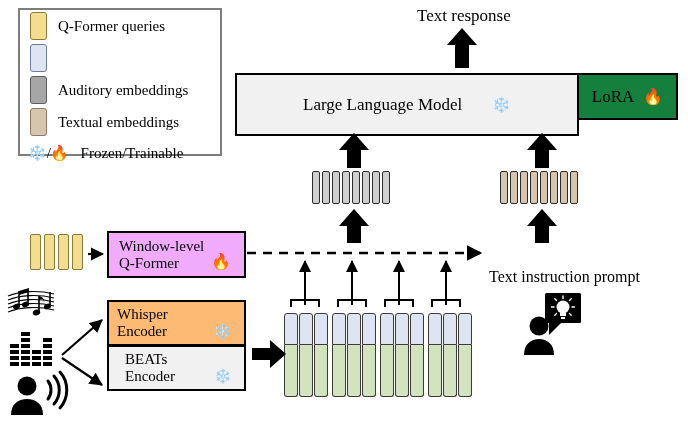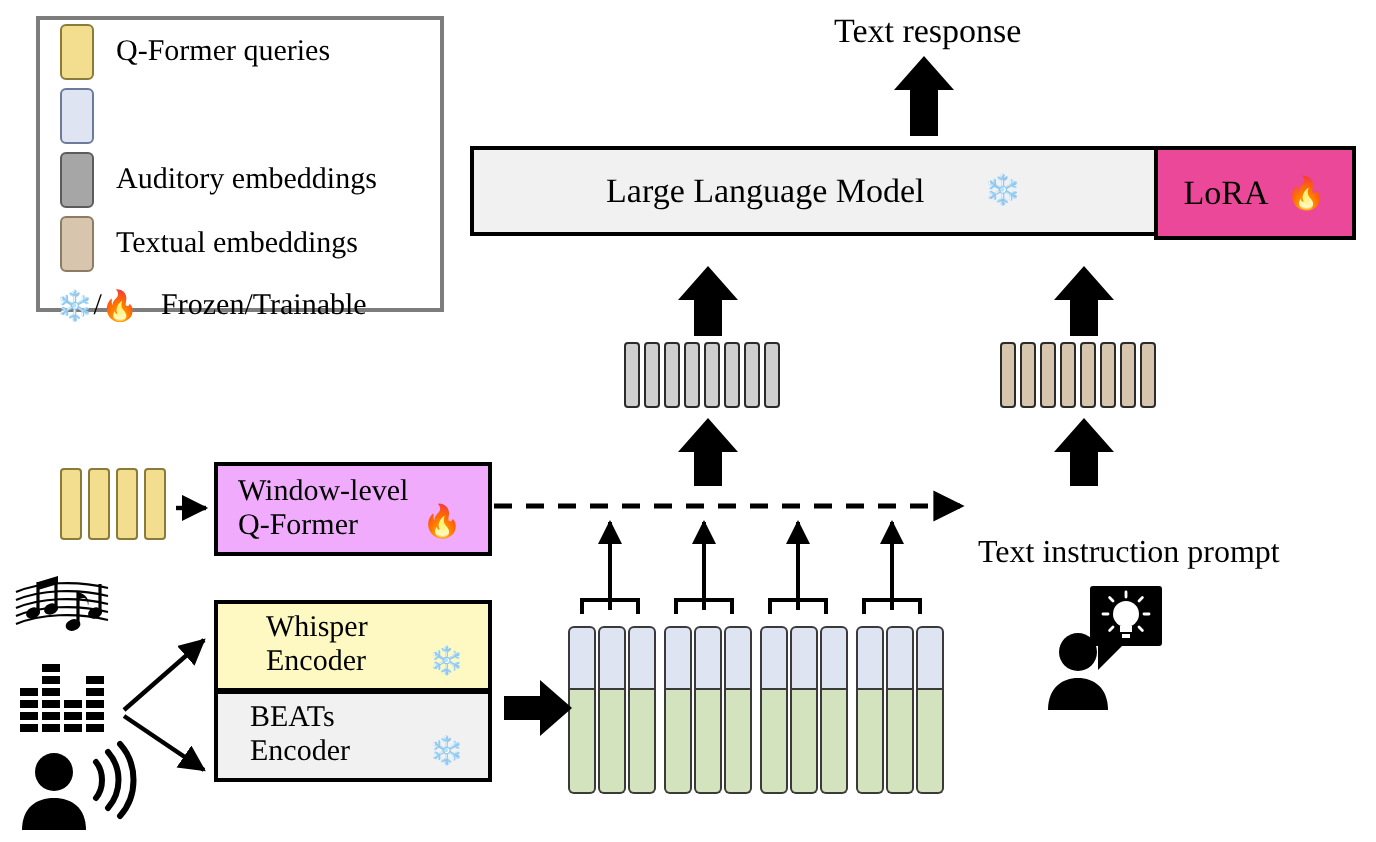--- a/index.html
+++ b/index.html
@@ -11,33 +11,33 @@
           background:#ffffff;box-sizing:border-box;}
   .legend-row{display:flex;align-items:center;height:32px;padding-left:10px;}
   .swatch{width:15px;height:26px;border:1.5px solid #6e6e6e;border-radius:3px;
           flex:0 0 auto;}
   .legend-label{font-size:15px;margin-left:11px;white-space:nowrap;line-height:1;}
   .fz-row{display:flex;align-items:center;height:30px;padding-left:8px;}
   .fz-glyphs{font-size:15px;letter-spacing:0;white-space:nowrap;}
   
   .box{box-sizing:border-box;border:2.5px solid #000;display:flex;
        align-items:center;justify-content:center;}
-  #llm-box{left:235px;top:73px;width:344px;height:45px;background:#f1f1f1;
+  #llm-box{left:235px;top:73px;width:344px;height:63px;background:#f1f1f1;
            border-right-width:2.5px;}
   #llm-inner{display:flex;align-items:center;gap:30px;}
   #llm-label{font-size:17px;}
-  #lora-box{left:577px;top:73px;width:101px;height:47px;background:#ec4899;}
+  #lora-box{left:577px;top:73px;width:101px;height:47px;background:#15803d;}
   #lora-inner{display:flex;align-items:center;gap:9px;}
   #lora-label{font-size:17px;}
   #qformer-box{left:107px;top:231px;width:139px;height:47px;background:#f0abfc;
                justify-content:flex-start;padding-left:10px;}
   #qformer-text{font-size:15px;line-height:1.12;}
   #qformer-fire{position:absolute;right:13px;bottom:5px;font-size:16px;}
-  #whisper-box{left:107px;top:300px;width:139px;height:46px;background:#fef9c3;
-               justify-content:flex-start;padding-left:24px;}
+  #whisper-box{left:107px;top:300px;width:139px;height:46px;background:#fdba74;
+               justify-content:flex-start;padding-left:8px;}
   #beats-box{left:107px;top:345px;width:139px;height:46px;background:#f1f1f1;
              justify-content:flex-start;padding-left:16px;}
   .enc-text{font-size:15px;line-height:1.12;}
   .enc-snow{position:absolute;right:12px;bottom:4px;font-size:14px;}
   
   .tokrow{display:flex;gap:2px;}
   .tok{width:8px;height:33px;border:1.6px solid #2b2b2b;border-radius:2px;
        box-sizing:border-box;}
   .tok-gray{background:#cfcfcf;}
   .tok-tan{background:#d7c5ad;}

